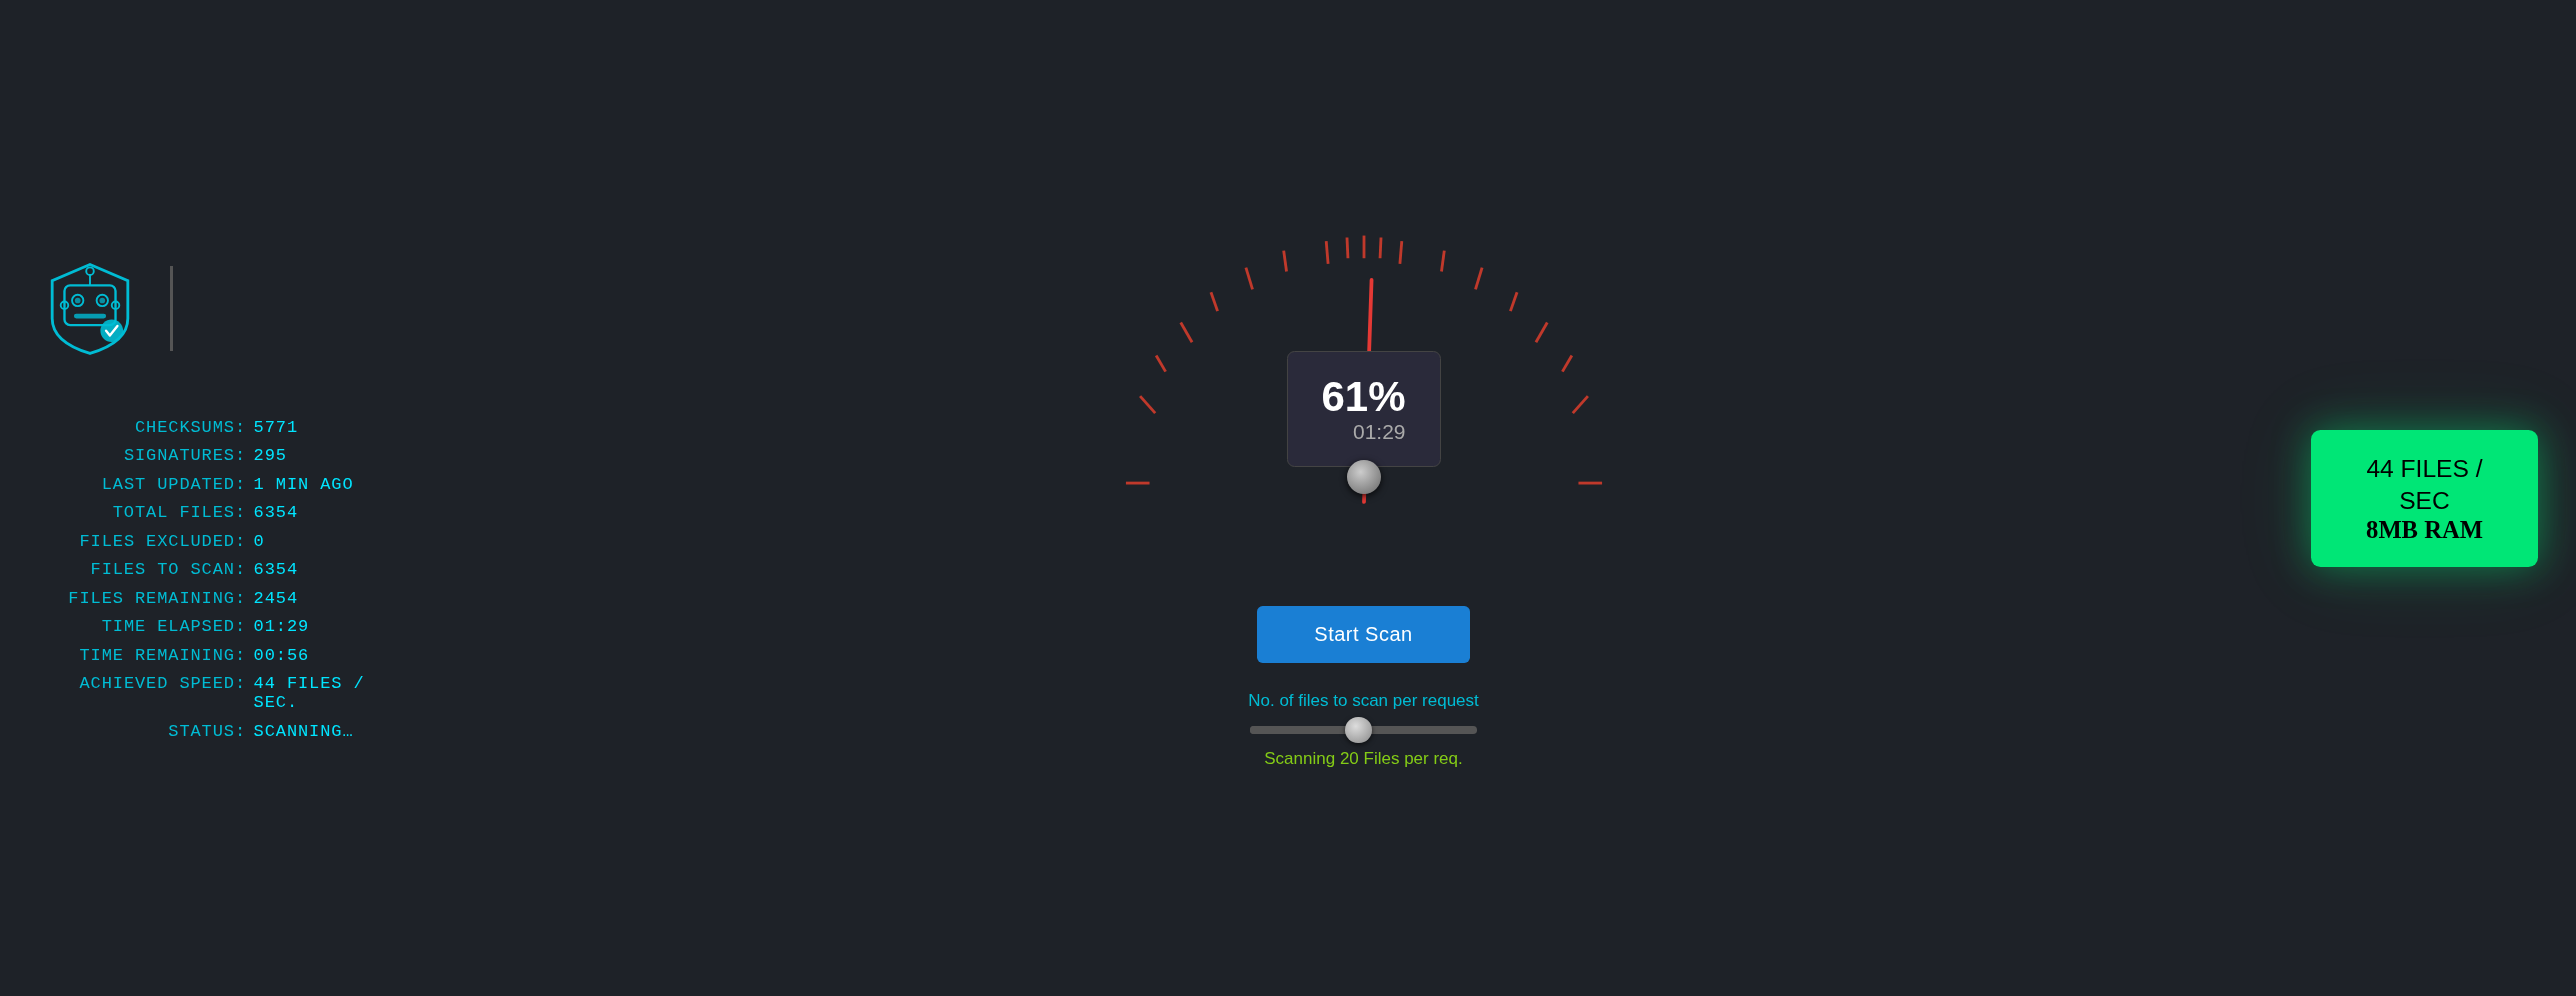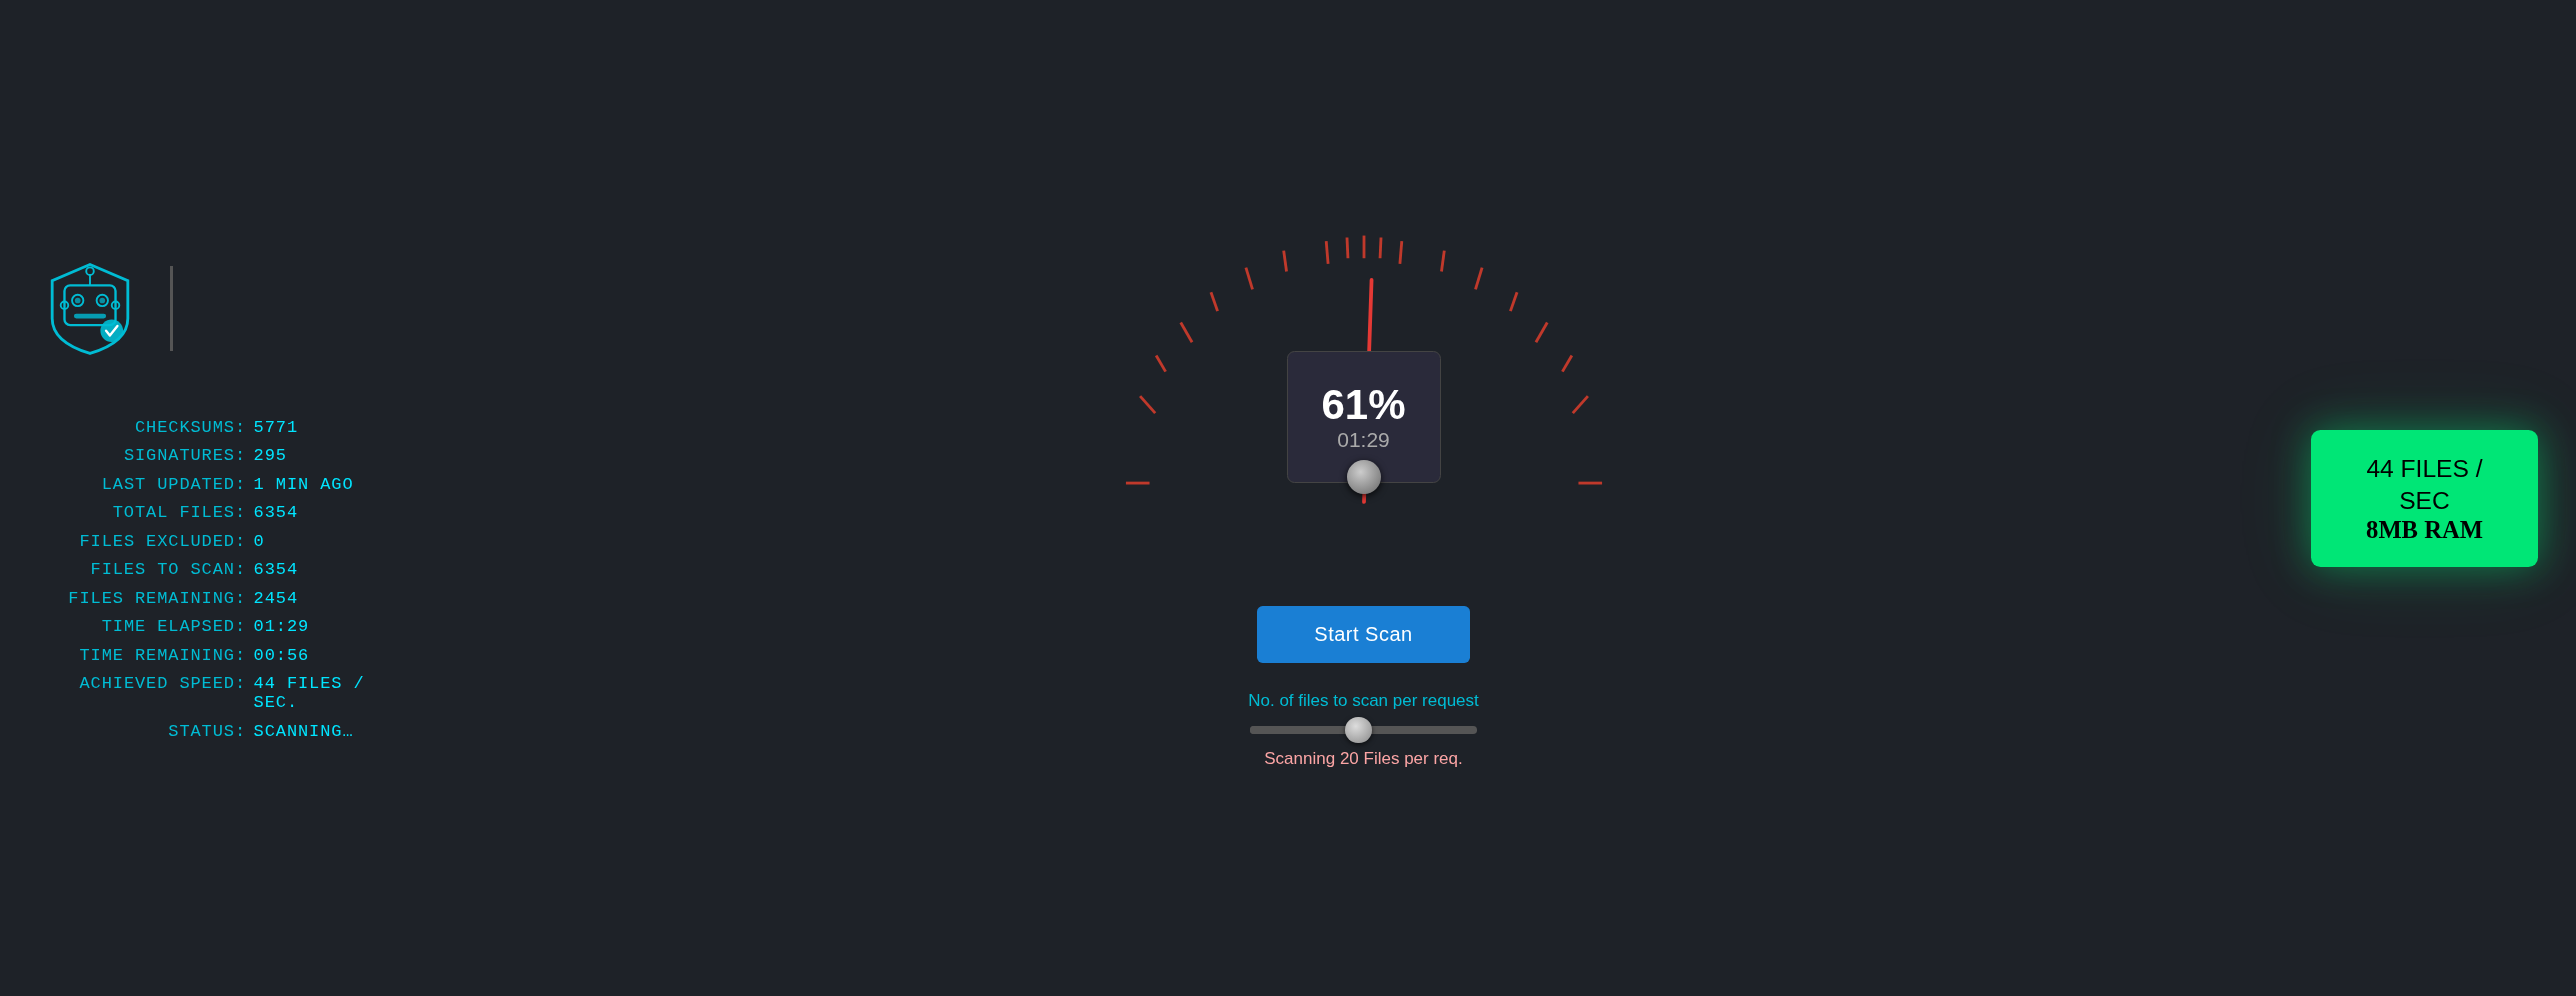--- a/index.html
+++ b/index.html
@@ -113,22 +113,22 @@
     }
 
     .gauge-display {
       position: absolute;
       top: 123px;
       left: 50%;
       transform: translateX(-50%);
       background: #2a2a3a;
       border: 1.9px solid #444;
       border-radius: 7.6px;
-      padding: 30px 34px;
-      text-align: center;
+      padding: 22px 34px;
+      text-align: right;
       min-width: 151px;
     }
 
     .gauge-percent {
       font-size: 42px;
       font-weight: bold;
       color: #fff;
       font-family: Arial, sans-serif;
       line-height: 1.1;
     }
@@ -202,21 +202,21 @@
       width: 26.5px;
       height: 26.5px;
       background: radial-gradient(circle at 40% 35%, #ddd, #888);
       border-radius: 50%;
       top: -9.5px;
       left: 42%;
       box-shadow: 0 1.9px 5.7px rgba(0,0,0,0.6);
     }
 
     .slider-value {
-      color: #fca5a5;
+      color: #84cc16;
       font-size: 17px;
       font-family: Arial, sans-serif;
       text-align: center;
     }
 
     
     .right-panel {
       width: 303px;
       padding: 38px;
       flex-shrink: 0;

